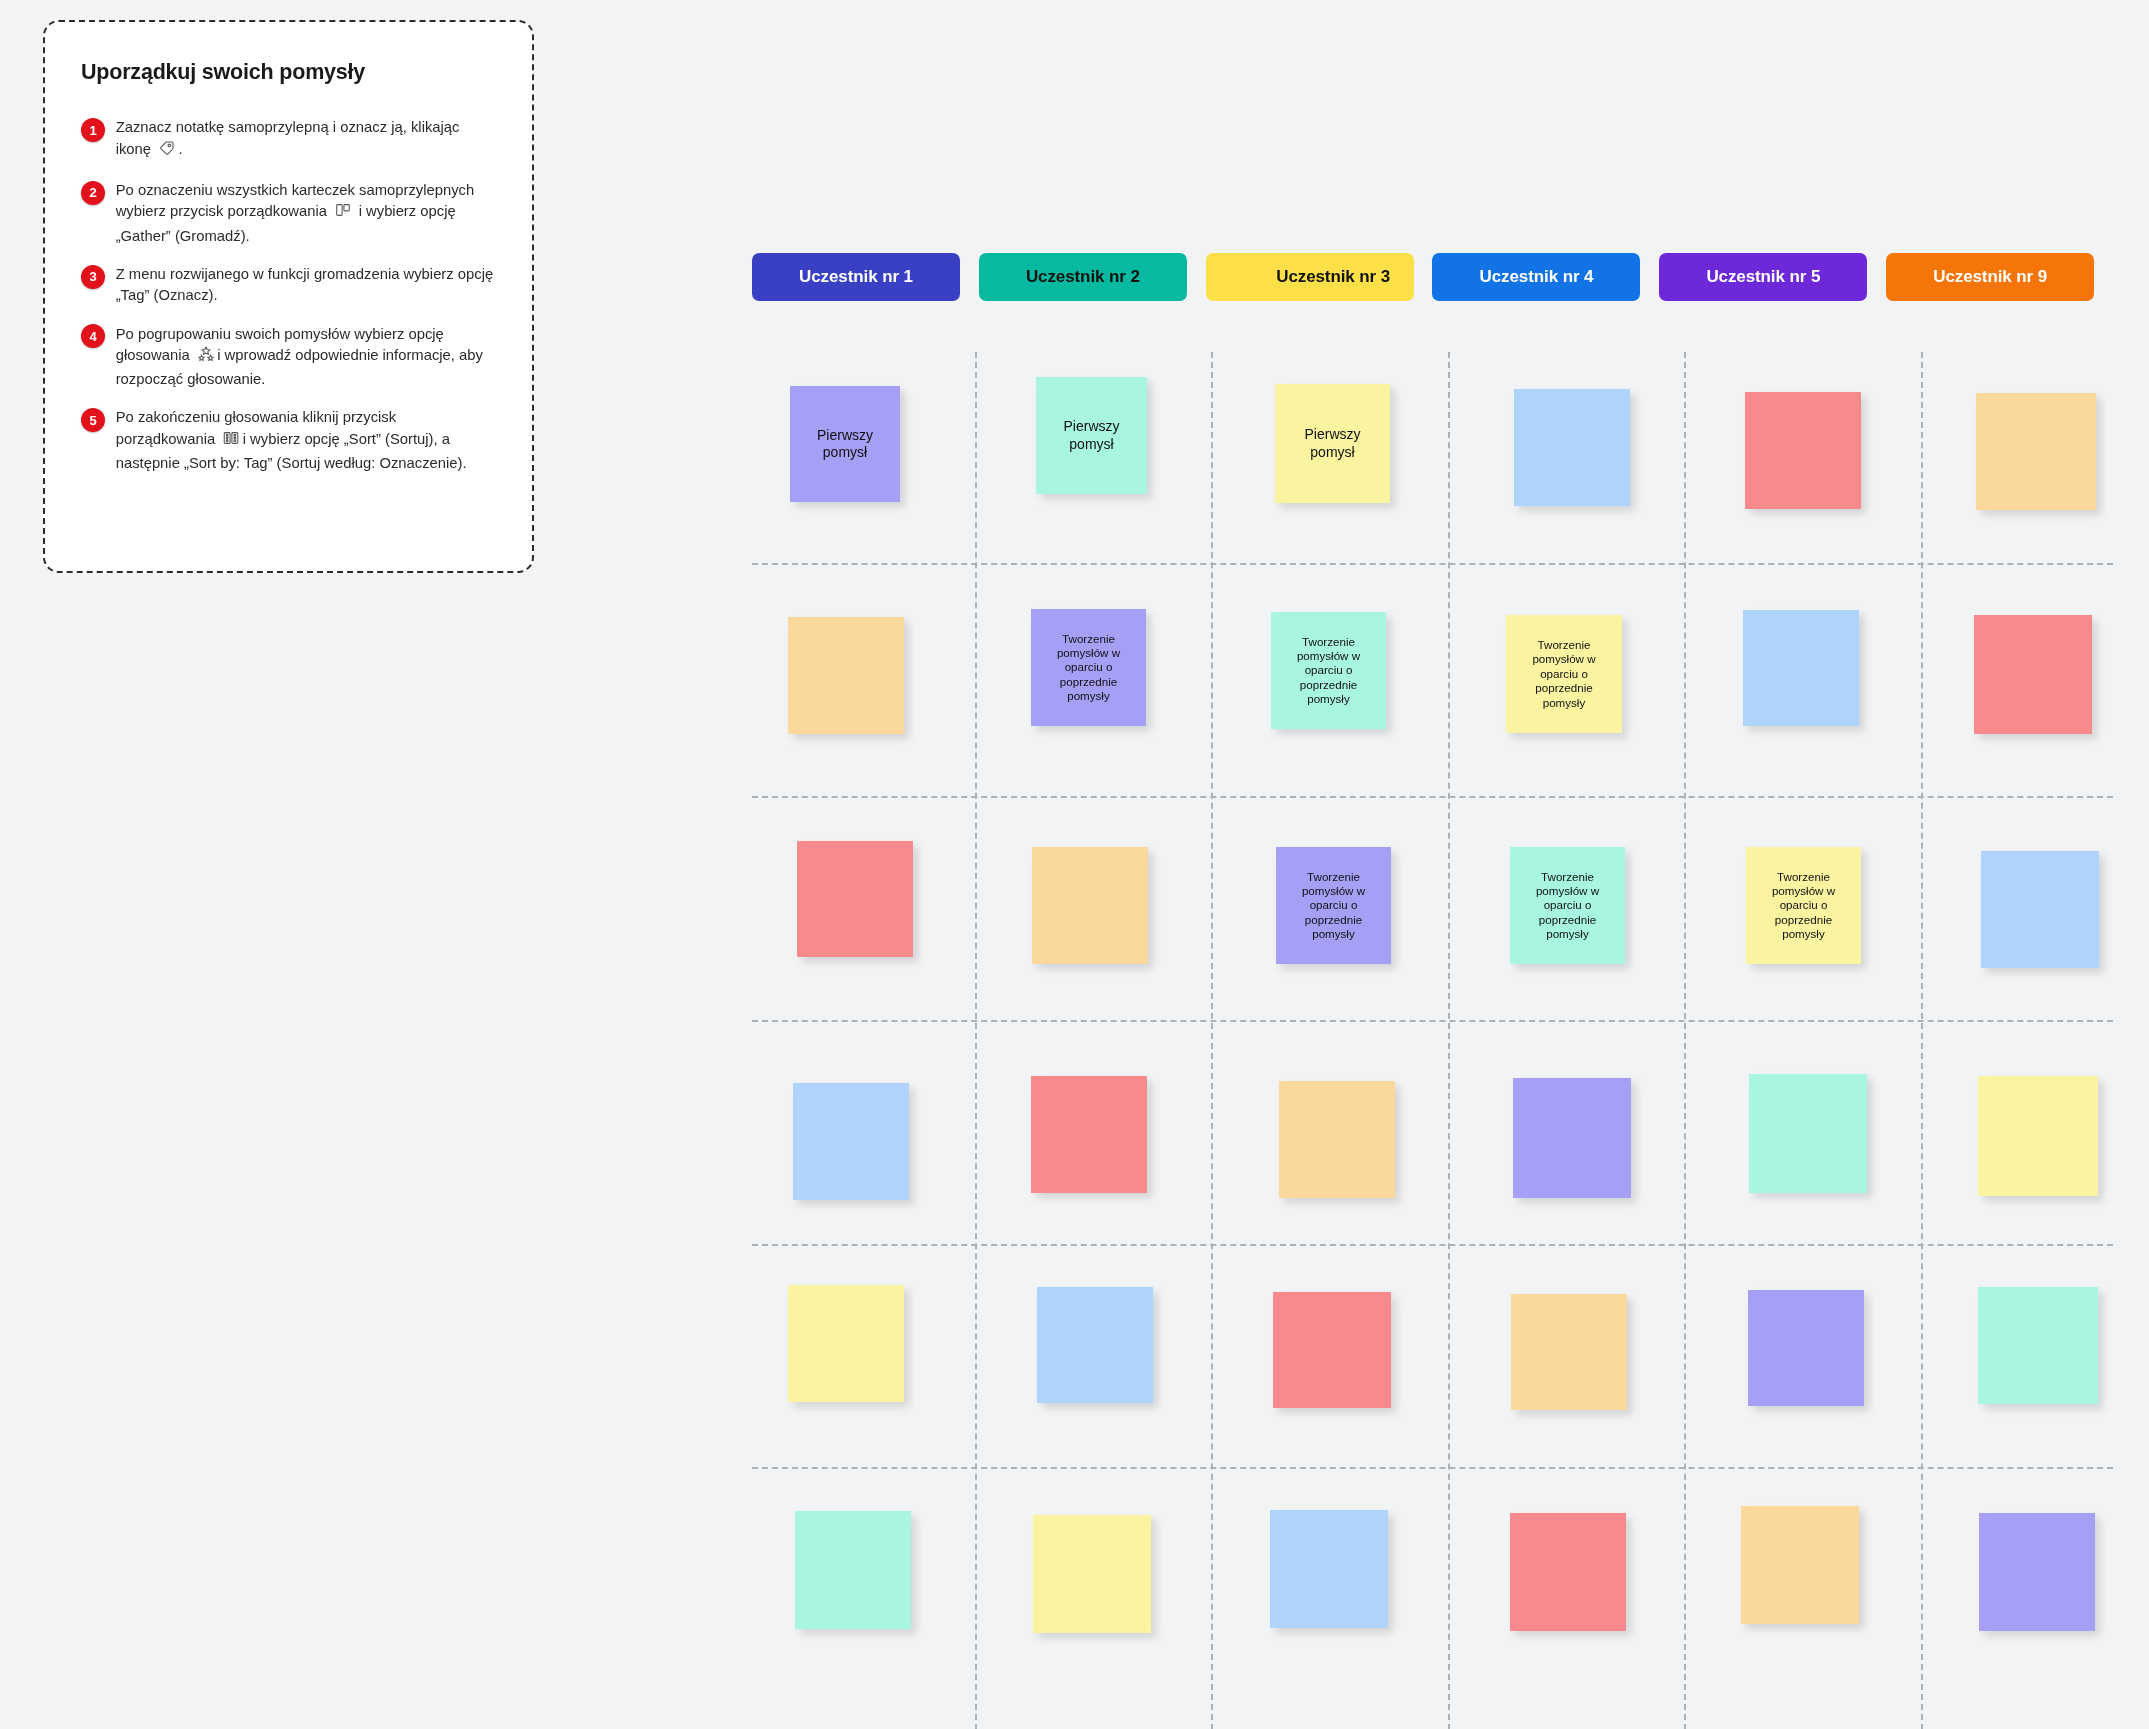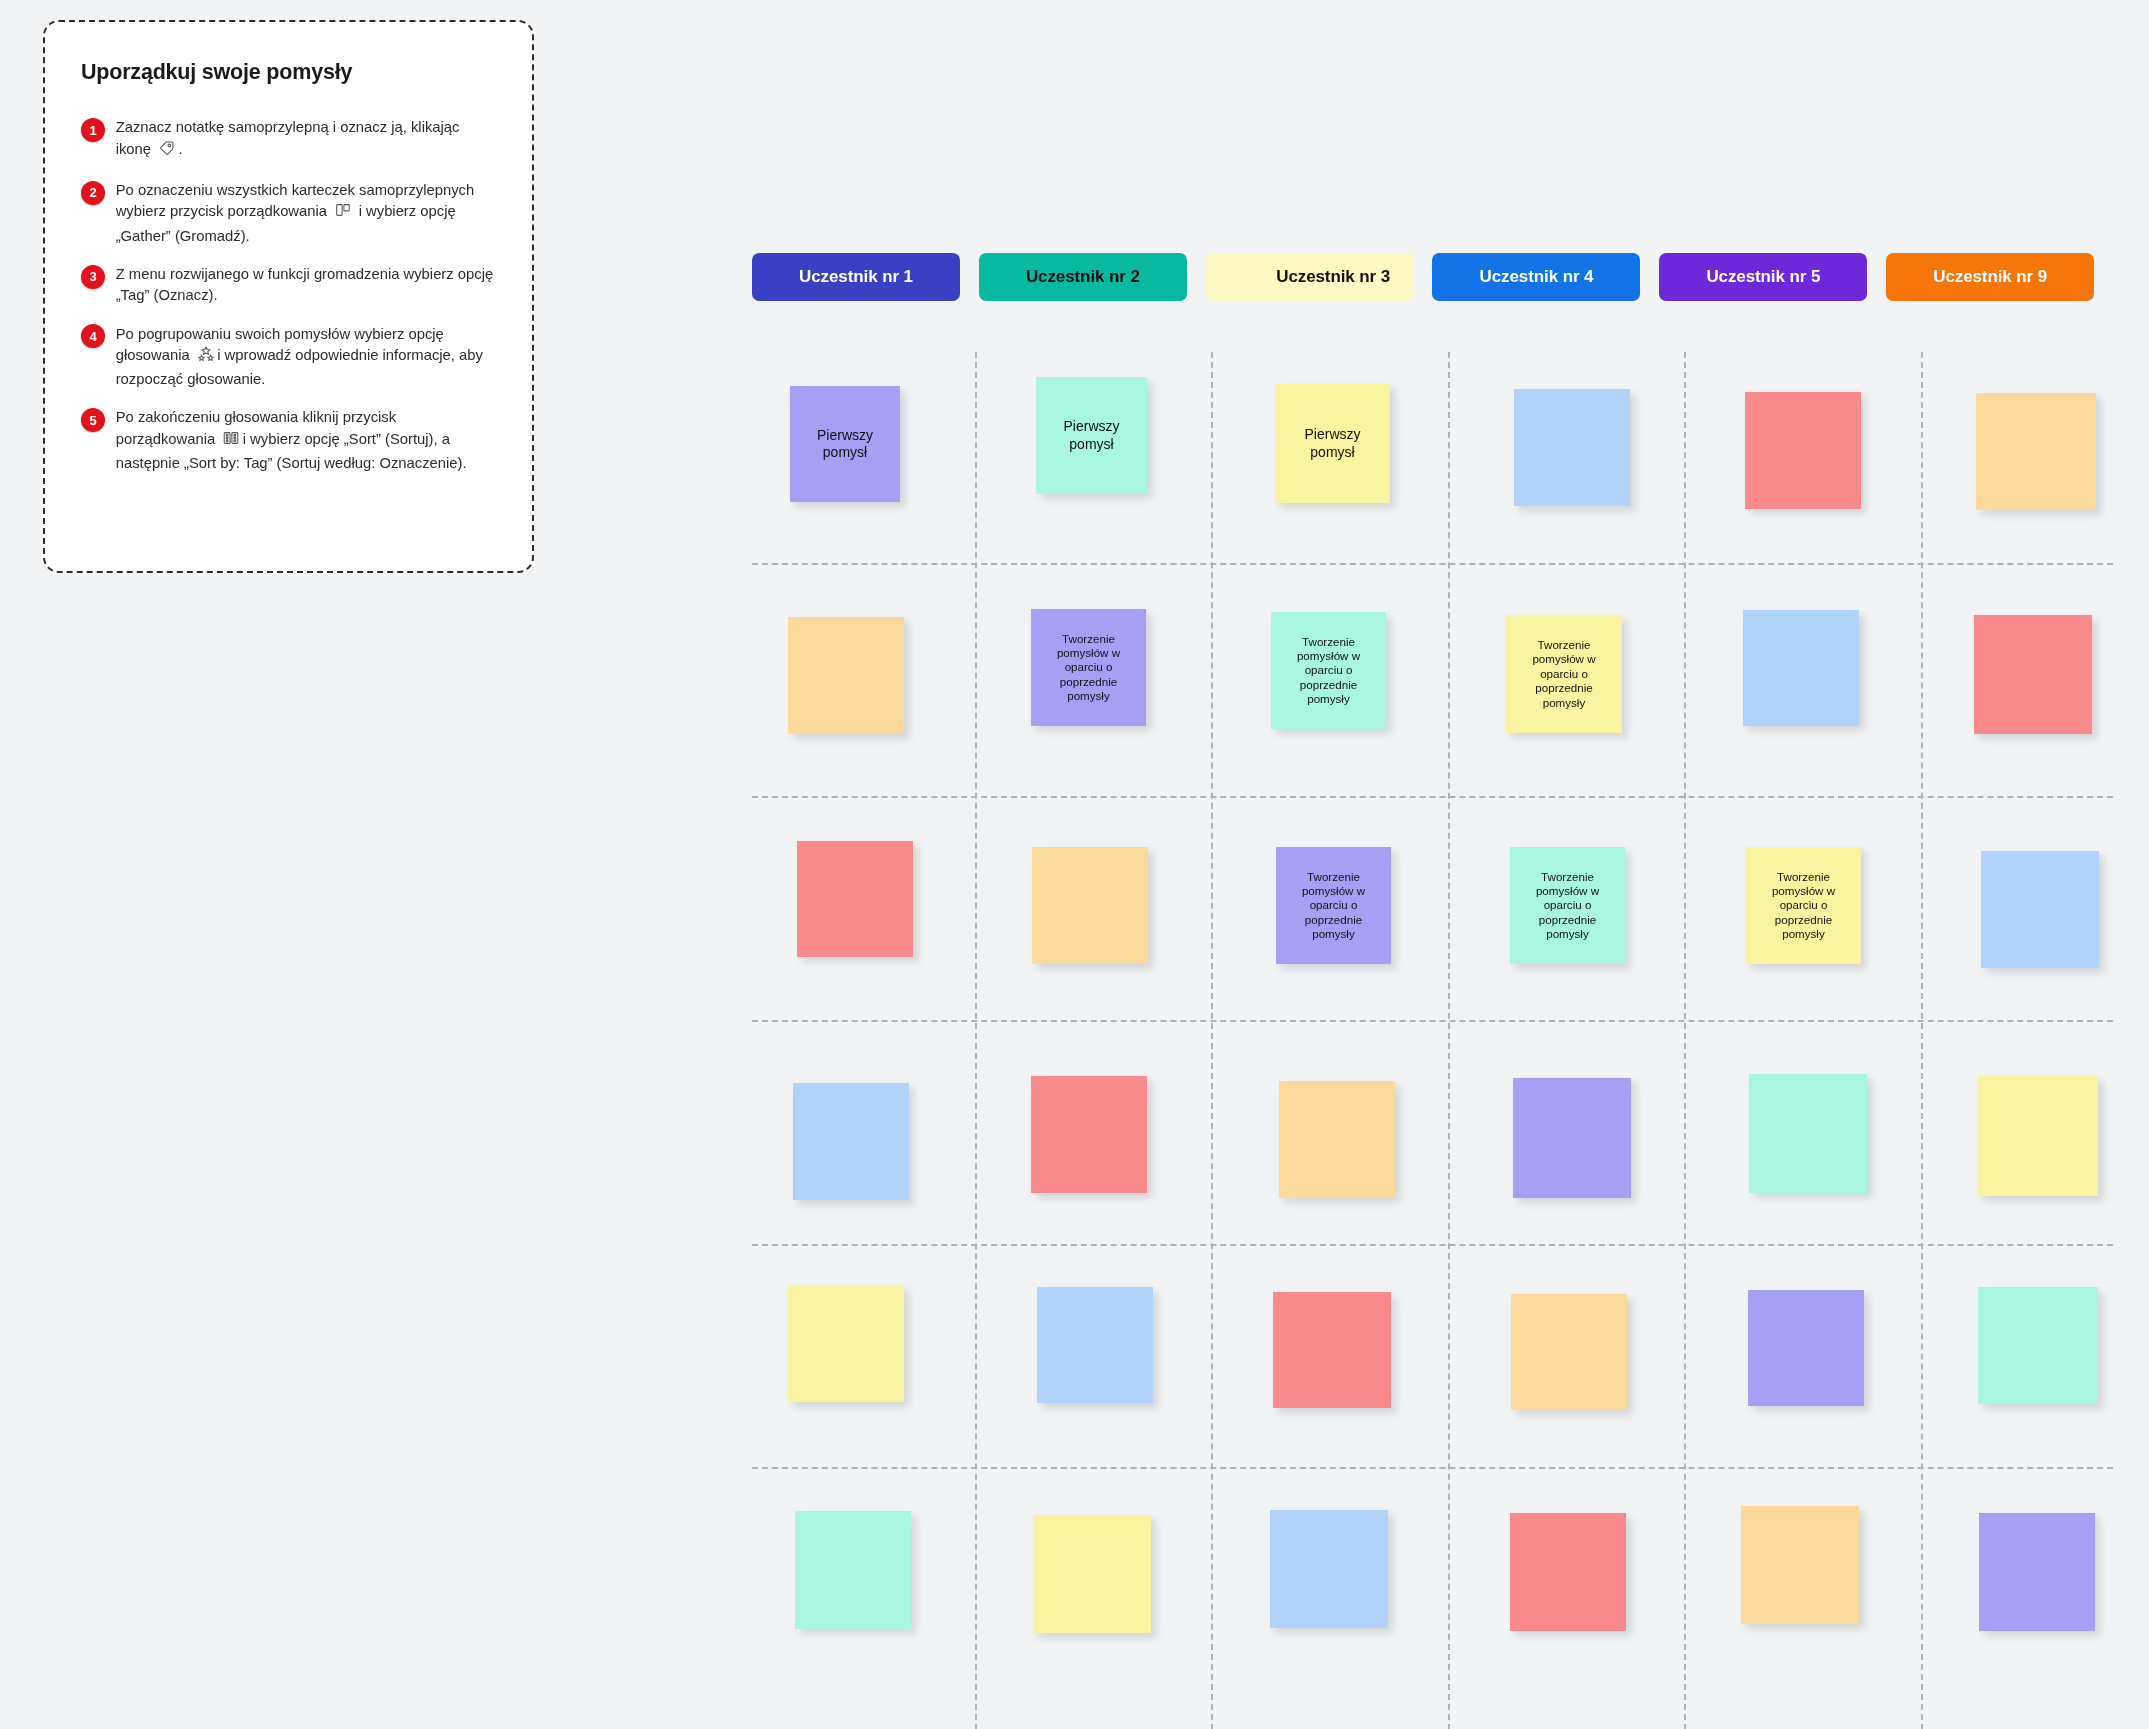--- a/index.html
+++ b/index.html
@@ -138,21 +138,21 @@
     font-size: 11.6px;
     line-height: 1.24;
   }
 </style>
 </head>
 <body>
 
 <div id="board">
 
   <div id="instructions">
-    <h1>Uporządkuj swoje pomysły</h1>
+    <h1>Uporządkuj swoich pomysły</h1>
     <ul class="steps" id="steps-list">
         <li class="step">
           <span class="step-num" style="background: rgb(225, 18, 28);">1</span>
           <span class="step-text"><span>Zaznacz notatkę samoprzylepną i oznacz ją, klikając ikonę </span><span class="inline-icon"><svg width="18" height="18" viewBox="0 0 20 20" fill="none" stroke="#333" stroke-width="1.2">
                 <path d="M3.2 9.2 L9 3.4 h6.4 a1.2 1.2 0 0 1 1.2 1.2 V11 l-5.8 5.8 a1 1 0 0 1-1.4 0 L3.2 10.6 a1 1 0 0 1 0-1.4z"></path>
                 <circle cx="12.6" cy="7.2" r="1.5"></circle>
               </svg></span><span>.</span></span>
         </li>
         <li class="step">
           <span class="step-num" style="background: rgb(225, 18, 28);">2</span>
@@ -191,21 +191,21 @@
 
   <div id="grid-area">
     <div id="headers">
         <div class="col-wrap">
           <div class="header-pill" style="background: rgb(58, 64, 196); color: rgb(255, 255, 255);">Uczestnik nr 1</div>
         </div>
         <div class="col-wrap">
           <div class="header-pill" style="background: rgb(6, 185, 160); color: rgb(17, 17, 17); text-align: right;">Uczestnik nr 2</div>
         </div>
         <div class="col-wrap">
-          <div class="header-pill" style="background: #fef9c3; color: rgb(17, 17, 17); padding-left: 47px;">Uczestnik nr 3</div>
+          <div class="header-pill" style="background: #fde047; color: rgb(17, 17, 17); padding-left: 47px;">Uczestnik nr 3</div>
         </div>
         <div class="col-wrap">
           <div class="header-pill" style="background: rgb(18, 115, 230); color: rgb(255, 255, 255);">Uczestnik nr 4</div>
         </div>
         <div class="col-wrap">
           <div class="header-pill" style="background: #6d28d9; color: rgb(255, 255, 255);">Uczestnik nr 5</div>
         </div>
         <div class="col-wrap">
           <div class="header-pill" style="background: rgb(246, 117, 9); color: rgb(255, 255, 255);">Uczestnik nr 9</div>
         </div>

